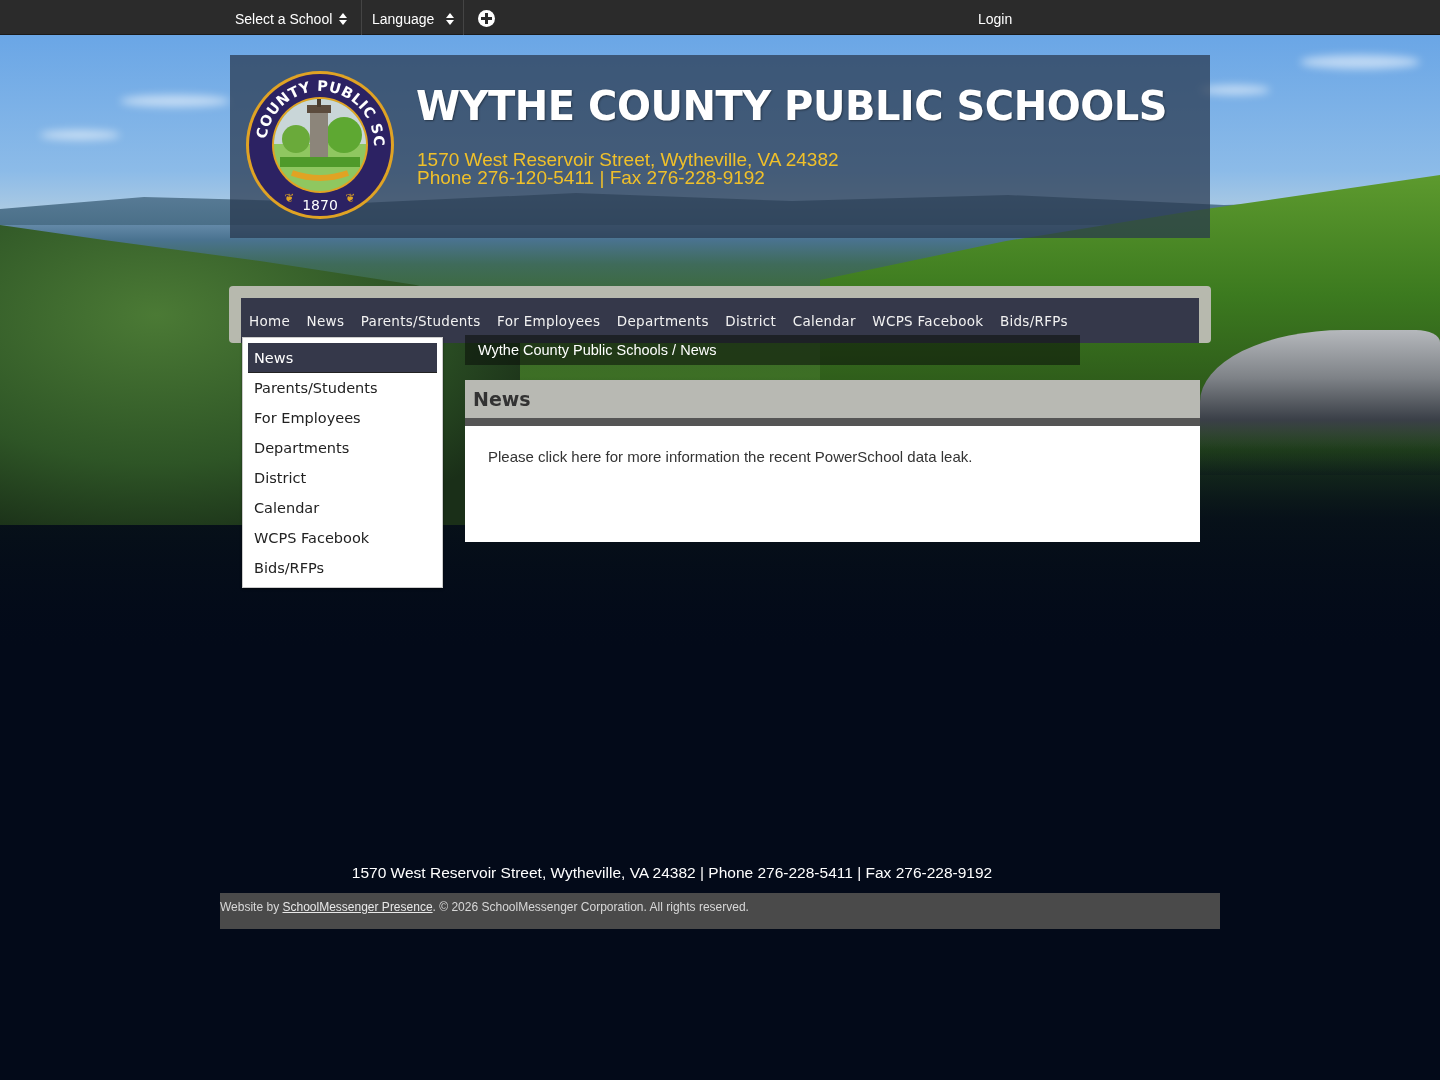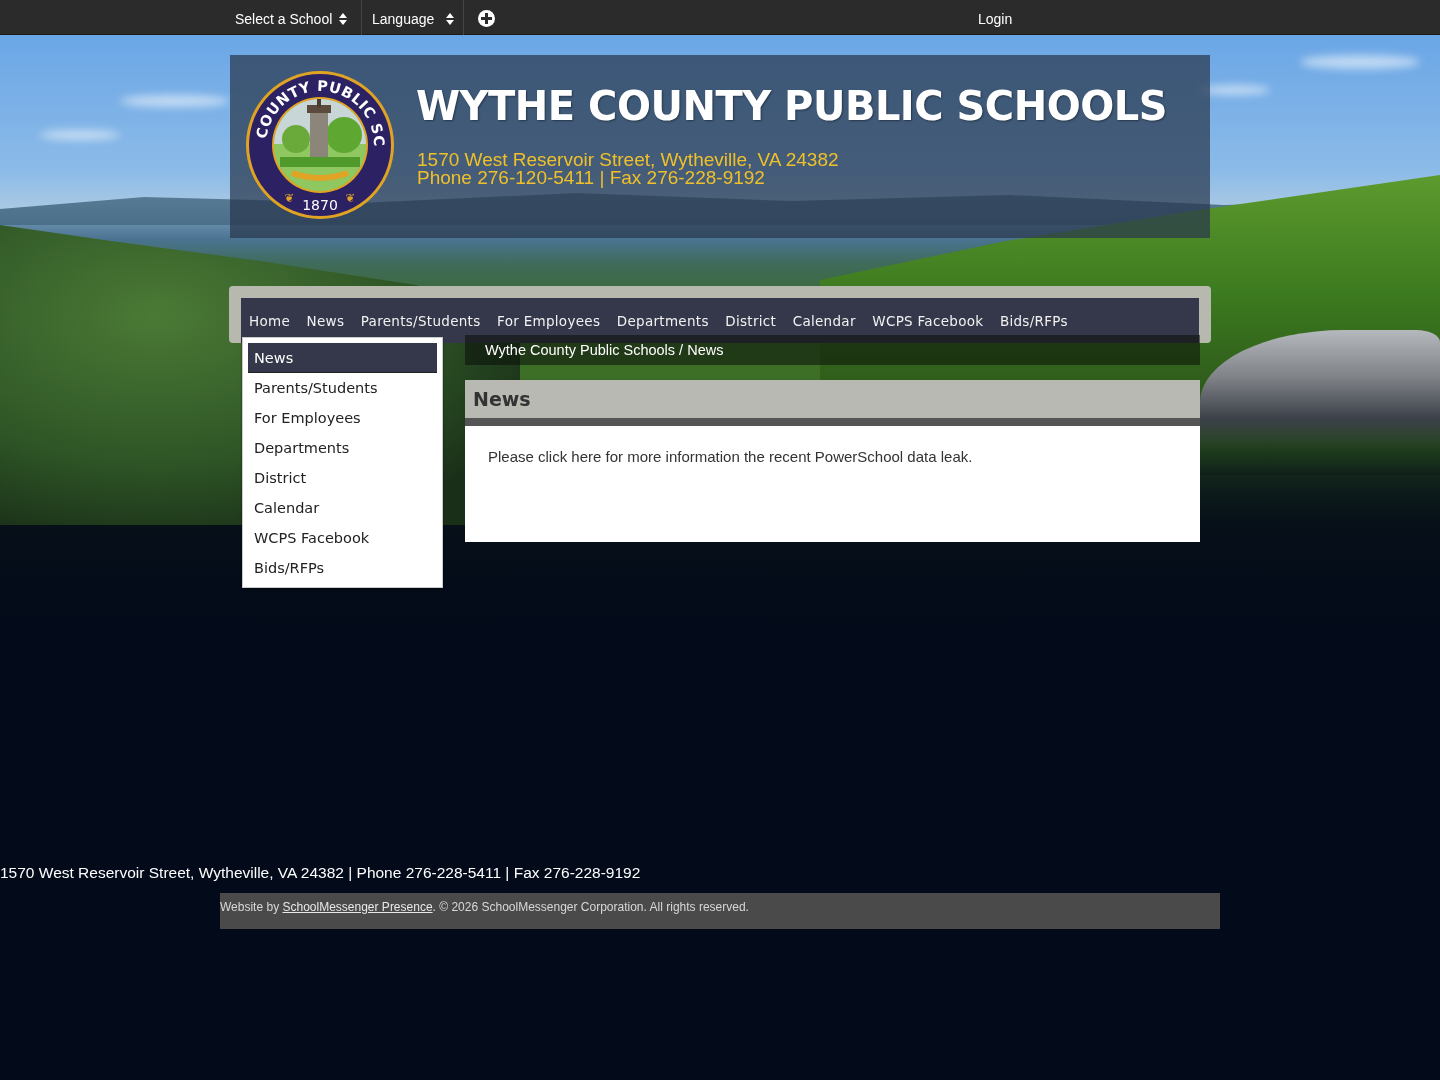--- a/index.html
+++ b/index.html
@@ -92,41 +92,41 @@
     background: #fff; border: 1px solid #ccc; padding: 5px 5px; box-shadow: 0 1px 2px rgba(0,0,0,0.5);
   }
   .sidenav a {
     display: block; height: 30px; line-height: 30px; padding-left: 6px; color: #222;
     font-family: "DejaVu Sans", sans-serif; font-size: 14.5px; text-decoration: none; cursor: pointer;
   }
   .sidenav a.active { background: #35384a; color: #fff; border-bottom: 1px solid #222; }
 
   
   .breadcrumb {
-    position: absolute; left: 465px; top: 335px; width: 735px; height: 30px;
+    position: absolute; left: 465px; top: 335px; width: 615px; height: 30px;
     background: rgba(10,15,10,0.55); color: #fff; font-size: 14.5px;
-    font-family: "Liberation Sans", sans-serif; padding-left: 20px; line-height: 30px;
+    font-family: "Liberation Sans", sans-serif; padding-left: 13px; line-height: 30px;
   }
   .breadcrumb a { color: #fff; text-decoration: none; cursor: pointer; }
   .page-title-bar {
     position: absolute; left: 465px; top: 380px; width: 735px; height: 38px;
     background: #b8b9b3; padding-left: 8px; line-height: 38px;
     font-family: "DejaVu Sans", sans-serif; font-weight: bold; font-size: 19px; color: #333;
   }
   .page-title-under { position: absolute; left: 465px; top: 418px; width: 735px; height: 8px; background: #555; }
   .content {
     position: absolute; left: 465px; top: 426px; width: 735px; height: 116px; background: #ffffff;
     padding: 22px 23px; font-family: "Liberation Sans", sans-serif; font-size: 15px; color: #333; line-height: 18px;
   }
   .content p { margin-bottom: 18px; }
   .content a { color: #333; text-decoration: none; cursor: pointer; }
 
   
   .footer-addr {
-    position: absolute; left: 0; top: 864px; width: 1344px; color: #fff;
+    position: absolute; left: 0; top: 864px; width: 1344px; text-align: center; color: #fff;
     font-family: "Liberation Sans", sans-serif; font-size: 15.5px;
   }
   .footer-bar {
     position: absolute; left: 220px; top: 893px; width: 1000px; height: 36px; background: #4a4a4a;
     color: #d8d8d8; font-family: "Liberation Sans", sans-serif; font-size: 12px; text-align: left; line-height: 28px;
   }
   .footer-bar a { color: #e8e8e8; text-decoration: underline; cursor: pointer; }
 </style>
 </head>
 <body>

